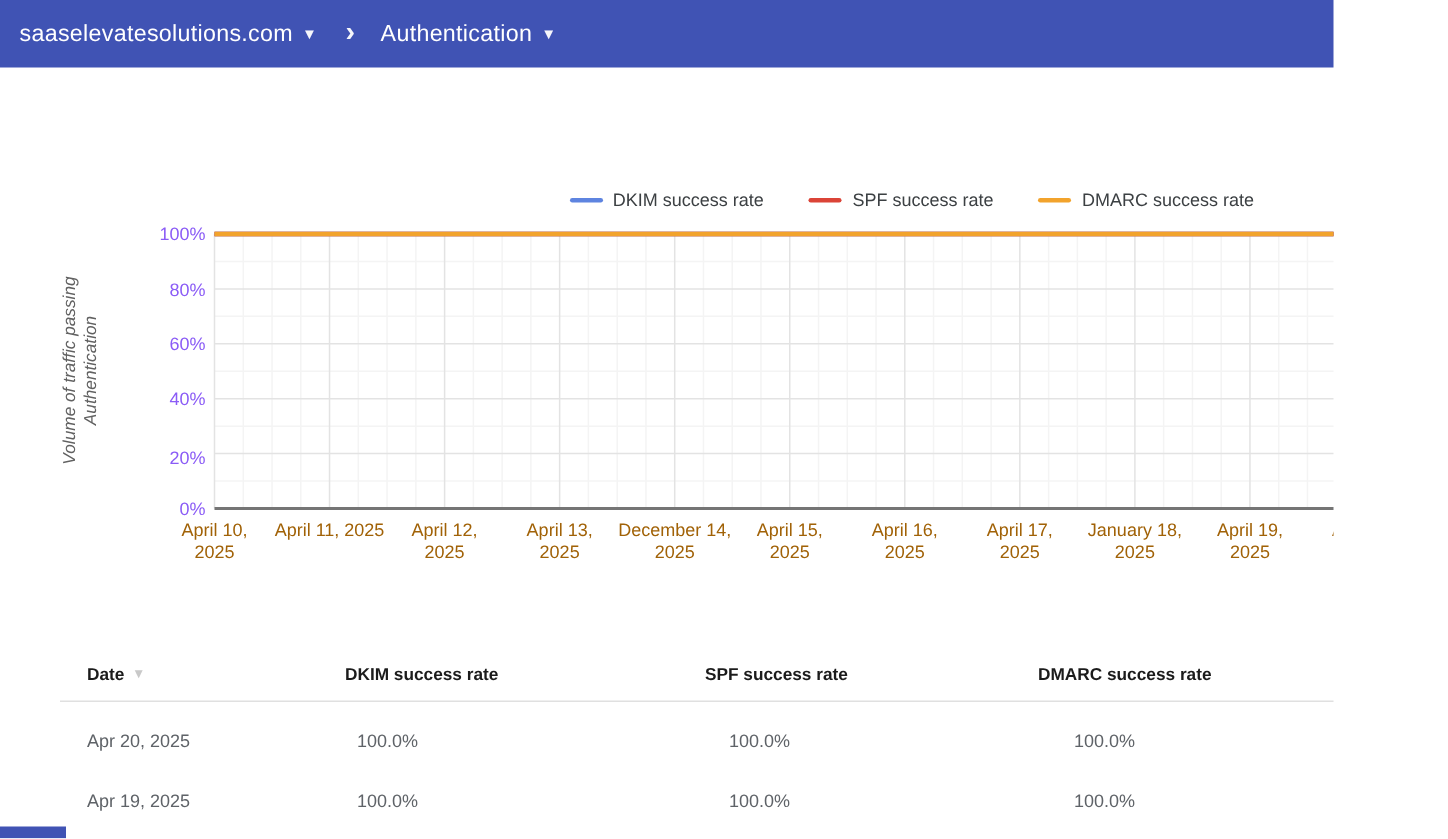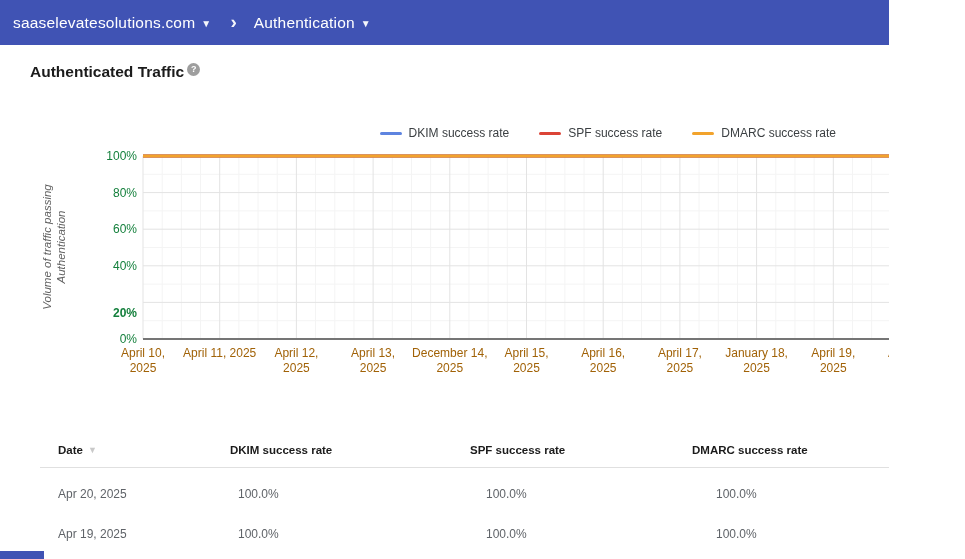--- a/index.html
+++ b/index.html
@@ -25,21 +25,21 @@
   
   .legend { position:absolute; top:126px; right:53px; display:flex; align-items:center; }
   .legend-item { display:flex; align-items:center; margin-left:30px; }
   .legend-swatch { width:22px; height:3px; border-radius:2px; }
   .legend-label { font-size:12px; color:#3c4043; margin-left:7px; white-space:nowrap; }
 
   
   .plot-area { position:absolute; left:143px; top:156px; width:767px; height:183px; }
   .plot-area svg { overflow:visible; display:block; }
   .y-ticks { position:absolute; left:57px; top:0; width:80px; }
-  .y-tick { position:absolute; right:0; width:80px; text-align:right; font-size:12px; color:#15803d; }
+  .y-tick { position:absolute; right:0; width:80px; text-align:right; font-size:12px; color:#8b5cf6; }
   .x-ticks { position:absolute; left:0; top:0; }
   .x-tick { position:absolute; width:78px; text-align:center; font-size:12px; color:#a16207;
             line-height:15px; white-space:pre-line; }
   .y-axis-title { position:absolute; left:-52px; top:232px; width:214px; height:30px;
                   transform:rotate(-90deg); transform-origin:50% 50%;
                   font-size:11.5px; font-style:italic; color:#616161; text-align:center;
                   line-height:14px; white-space:pre-line; }
 
   
   .table-wrap { position:absolute; left:40px; top:444px; width:918px; }
@@ -63,24 +63,20 @@
       <span>saaselevatesolutions.com</span>
       <span class="caret">▼</span>
     </div>
     <span class="crumb-sep">›</span>
     <div class="crumb">
       <span>Authentication</span>
       <span class="caret">▼</span>
     </div>
   </div>
 
-  <div class="page-title-wrap">
-    <span class="page-title">Authenticated Traffic</span>
-    <span class="help-icon">?</span>
-  </div>
 
   <div class="legend">
       <div class="legend-item">
         <span class="legend-swatch" style="background: rgb(94, 132, 224);"></span>
         <span class="legend-label">DKIM success rate</span>
       </div>
       <div class="legend-item">
         <span class="legend-swatch" style="background: rgb(219, 68, 55);"></span>
         <span class="legend-label">SPF success rate</span>
       </div>
@@ -90,21 +86,21 @@
       </div>
     </div>
 
   <div class="y-axis-title">Volume of traffic passing
 Authentication</div>
   <div class="y-ticks">
       <div class="y-tick" style="top: 149px;">100%</div>
       <div class="y-tick" style="top: 185.6px;">80%</div>
       <div class="y-tick" style="top: 222.2px;">60%</div>
       <div class="y-tick" style="top: 258.8px;">40%</div>
-      <div class="y-tick" style="top: 306px; font-weight: bold;">20%</div>
+      <div class="y-tick" style="top: 298px;">20%</div>
       <div class="y-tick" style="top: 332px;">0%</div>
     </div>
   <div class="plot-area">
       <svg width="767" height="183">
         <line x1="19.175" y1="0" x2="19.175" y2="183" stroke="#f4f4f4" stroke-width="1"></line>
         <line x1="38.35" y1="0" x2="38.35" y2="183" stroke="#f4f4f4" stroke-width="1"></line>
         <line x1="57.525000000000006" y1="0" x2="57.525000000000006" y2="183" stroke="#f4f4f4" stroke-width="1"></line>
         <line x1="95.875" y1="0" x2="95.875" y2="183" stroke="#f4f4f4" stroke-width="1"></line>
         <line x1="115.05000000000001" y1="0" x2="115.05000000000001" y2="183" stroke="#f4f4f4" stroke-width="1"></line>
         <line x1="134.225" y1="0" x2="134.225" y2="183" stroke="#f4f4f4" stroke-width="1"></line>

